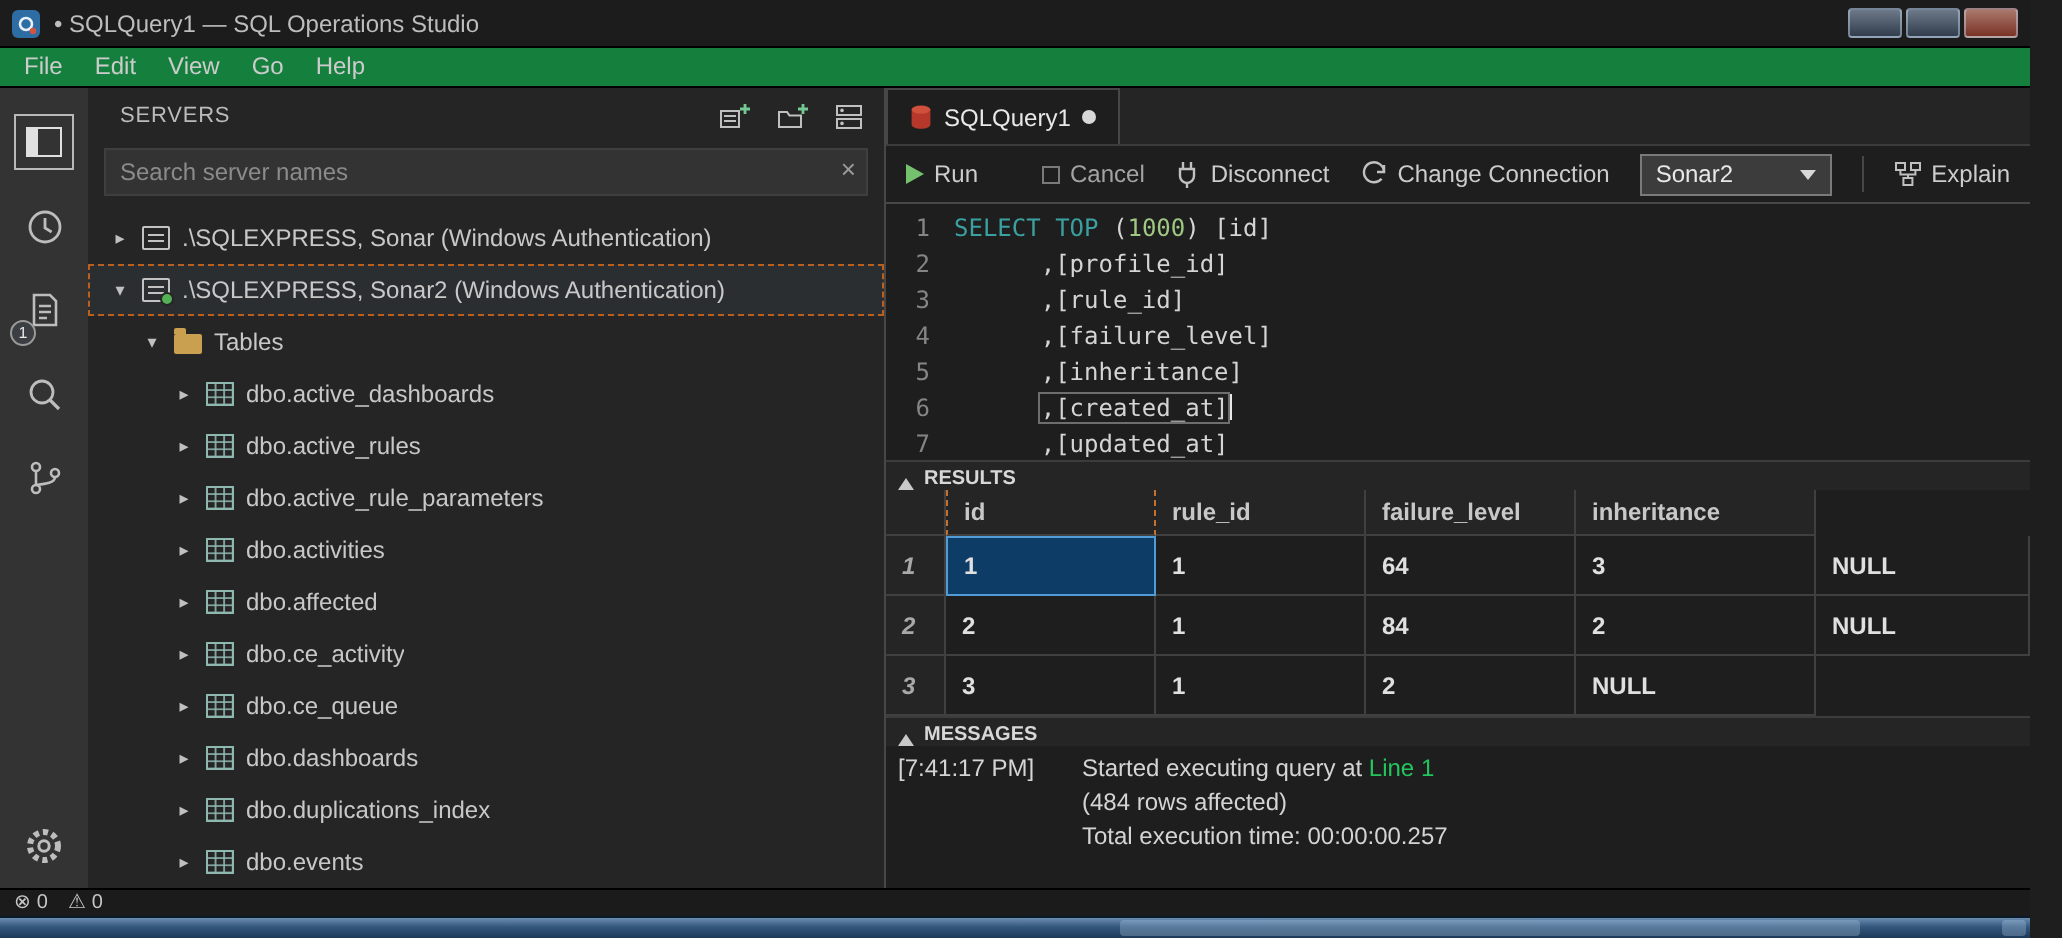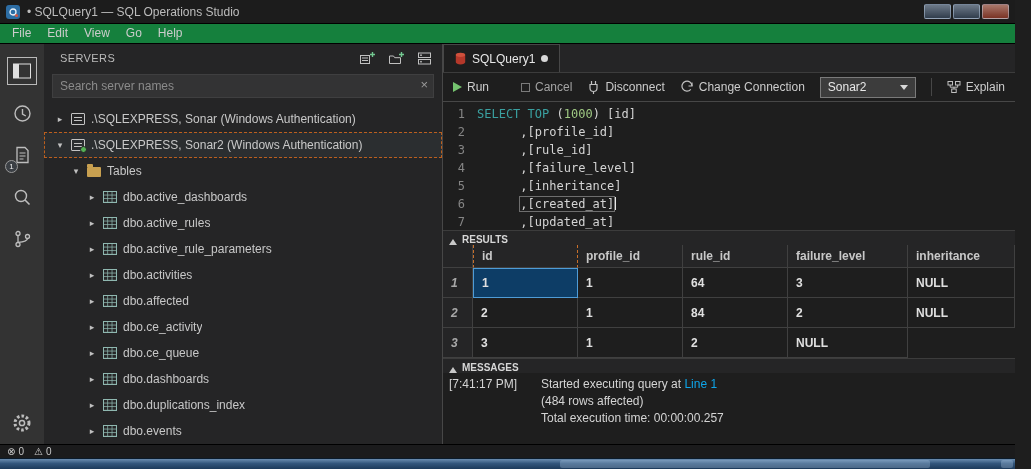--- a/index.html
+++ b/index.html
@@ -88,21 +88,21 @@
   .grid-row.header{height:23px;}
   .grid-cell{border-right:1px solid #404040;border-bottom:1px solid #404040;display:flex;align-items:center;padding:0 8px;color:#e0e0e0;overflow:hidden;white-space:nowrap;}
   .grid-row.header .grid-cell{background:#252526;color:#c8c8c8;}
   .grid-cell.rownum{background:#252526;font-style:italic;color:#a8a8a8;justify-content:flex-start;}
   .grid-cell.selected{background:#0d3d66;border:1px solid #4f9cd6;}
   .grid-cell.sel-col{border-left:1px dashed #c96f2a;border-right:1px dashed #c96f2a;}
 
   .messages{flex:1;padding:3px 6px;overflow:hidden;color:#d4d4d4;}
   .msg-row{display:flex;line-height:17px;}
   .msg-time{flex:0 0 92px;}
-  .msg-link{color:#0ea5e9;cursor:pointer;margin-top:34px;}
+  .msg-link{color:#22c55e;cursor:pointer;margin-top:34px;}
 
   
   .statusbar{flex:0 0 14px;background:#1b1b1c;border-top:1px solid #000;display:flex;align-items:center;gap:10px;padding:0 7px;font-size:10px;color:#c8c8c8;}
   .sb-group{display:flex;align-items:center;gap:3px;cursor:pointer;}
   .sb-ico{font-size:10px;line-height:10px;}
 
   
   .taskbar{flex:0 0 11px;background:linear-gradient(#6b8db0,#33567c 45%,#1d3a5a);border-top:1px solid #0a1a2a;position:relative;}
   .tb-seg{position:absolute;top:1px;bottom:1px;background:rgba(195,220,245,.28);border-radius:2px;}
 </style>
@@ -365,21 +365,20 @@
         </div>
 
       <div class="panel-header">
         <span class="panel-tri"></span>
         <span>RESULTS</span>
       </div>
       <div class="grid">
           <div class="grid-row header">
             <div class="grid-cell"></div>
             <div class="grid-cell sel-col">id</div>
-            <div class="grid-cell">profile_id</div>
             <div class="grid-cell">rule_id</div>
             <div class="grid-cell">failure_level</div>
             <div class="grid-cell">inheritance</div>
           </div>
           <div class="grid-row">
             <div class="grid-cell rownum">1</div>
             <div class="grid-cell selected">1</div>
             <div class="grid-cell">1</div>
             <div class="grid-cell">64</div>
             <div class="grid-cell">3</div>

